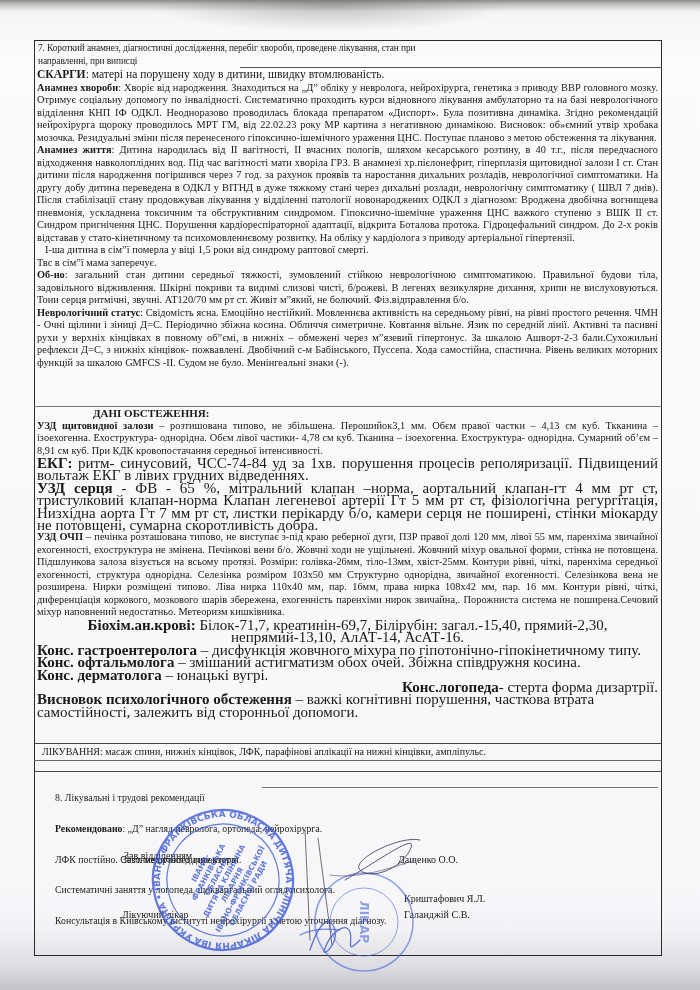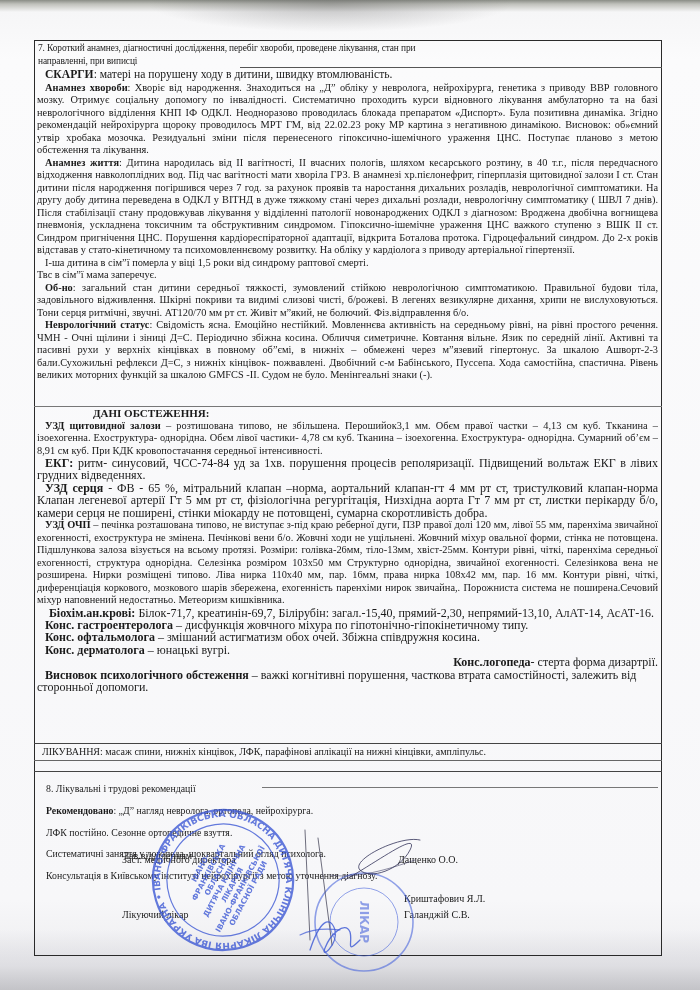--- a/index.html
+++ b/index.html
@@ -28,33 +28,33 @@
     position: absolute; left: 38px; font-size: 9.4px; line-height: 13px; color: #222;
     letter-spacing: -0.1px;
   }
   .hline { position: absolute; left: 34px; width: 628px; height: 0; border-top: 1px solid #444; }
   .short-line { position: absolute; height: 0; border-top: 1px solid #555; }
   .body-text {
     position: absolute; left: 37px; width: 621px;
     font-size: 10.35px; line-height: 12.5px; text-align: justify; color: #1a1a1a;
   }
   .body-text p { margin: 0; }
-  .body-text b { font-weight: bold; margin-left: 8px; }
+  .body-text b { font-weight: bold; }
   .big { font-size: 11.6px; }
   .indent1 { padding-left: 8px; }
   .heading-center { padding-left: 56px; font-weight: bold; font-size: 11px; }
-  .small-text { font-size: 12px; line-height: 12.4px; }
+  .small-text { font-size: 15px; line-height: 12.4px; }
   .treat {
     position: absolute; left: 42px; top: 746px; font-size: 10px; line-height: 12px; color: #1a1a1a;
   }
   .recs {
     position: absolute; left: 38px; top: 774px; width: 620px;
     font-size: 9.8px; line-height: 13.8px; color: #1a1a1a;
   }
-  .recs p { margin: 8px; }
+  .recs p { margin: 17px; }
   .sig { position: absolute; font-size: 10px; color: #1a1a1a; }
   .stamp { position: absolute; pointer-events: none; }
 </style>
 </head>
 <body>
 
 <div class="paper">
   <div class="crease"></div>
 
   <div class="frame"></div>

